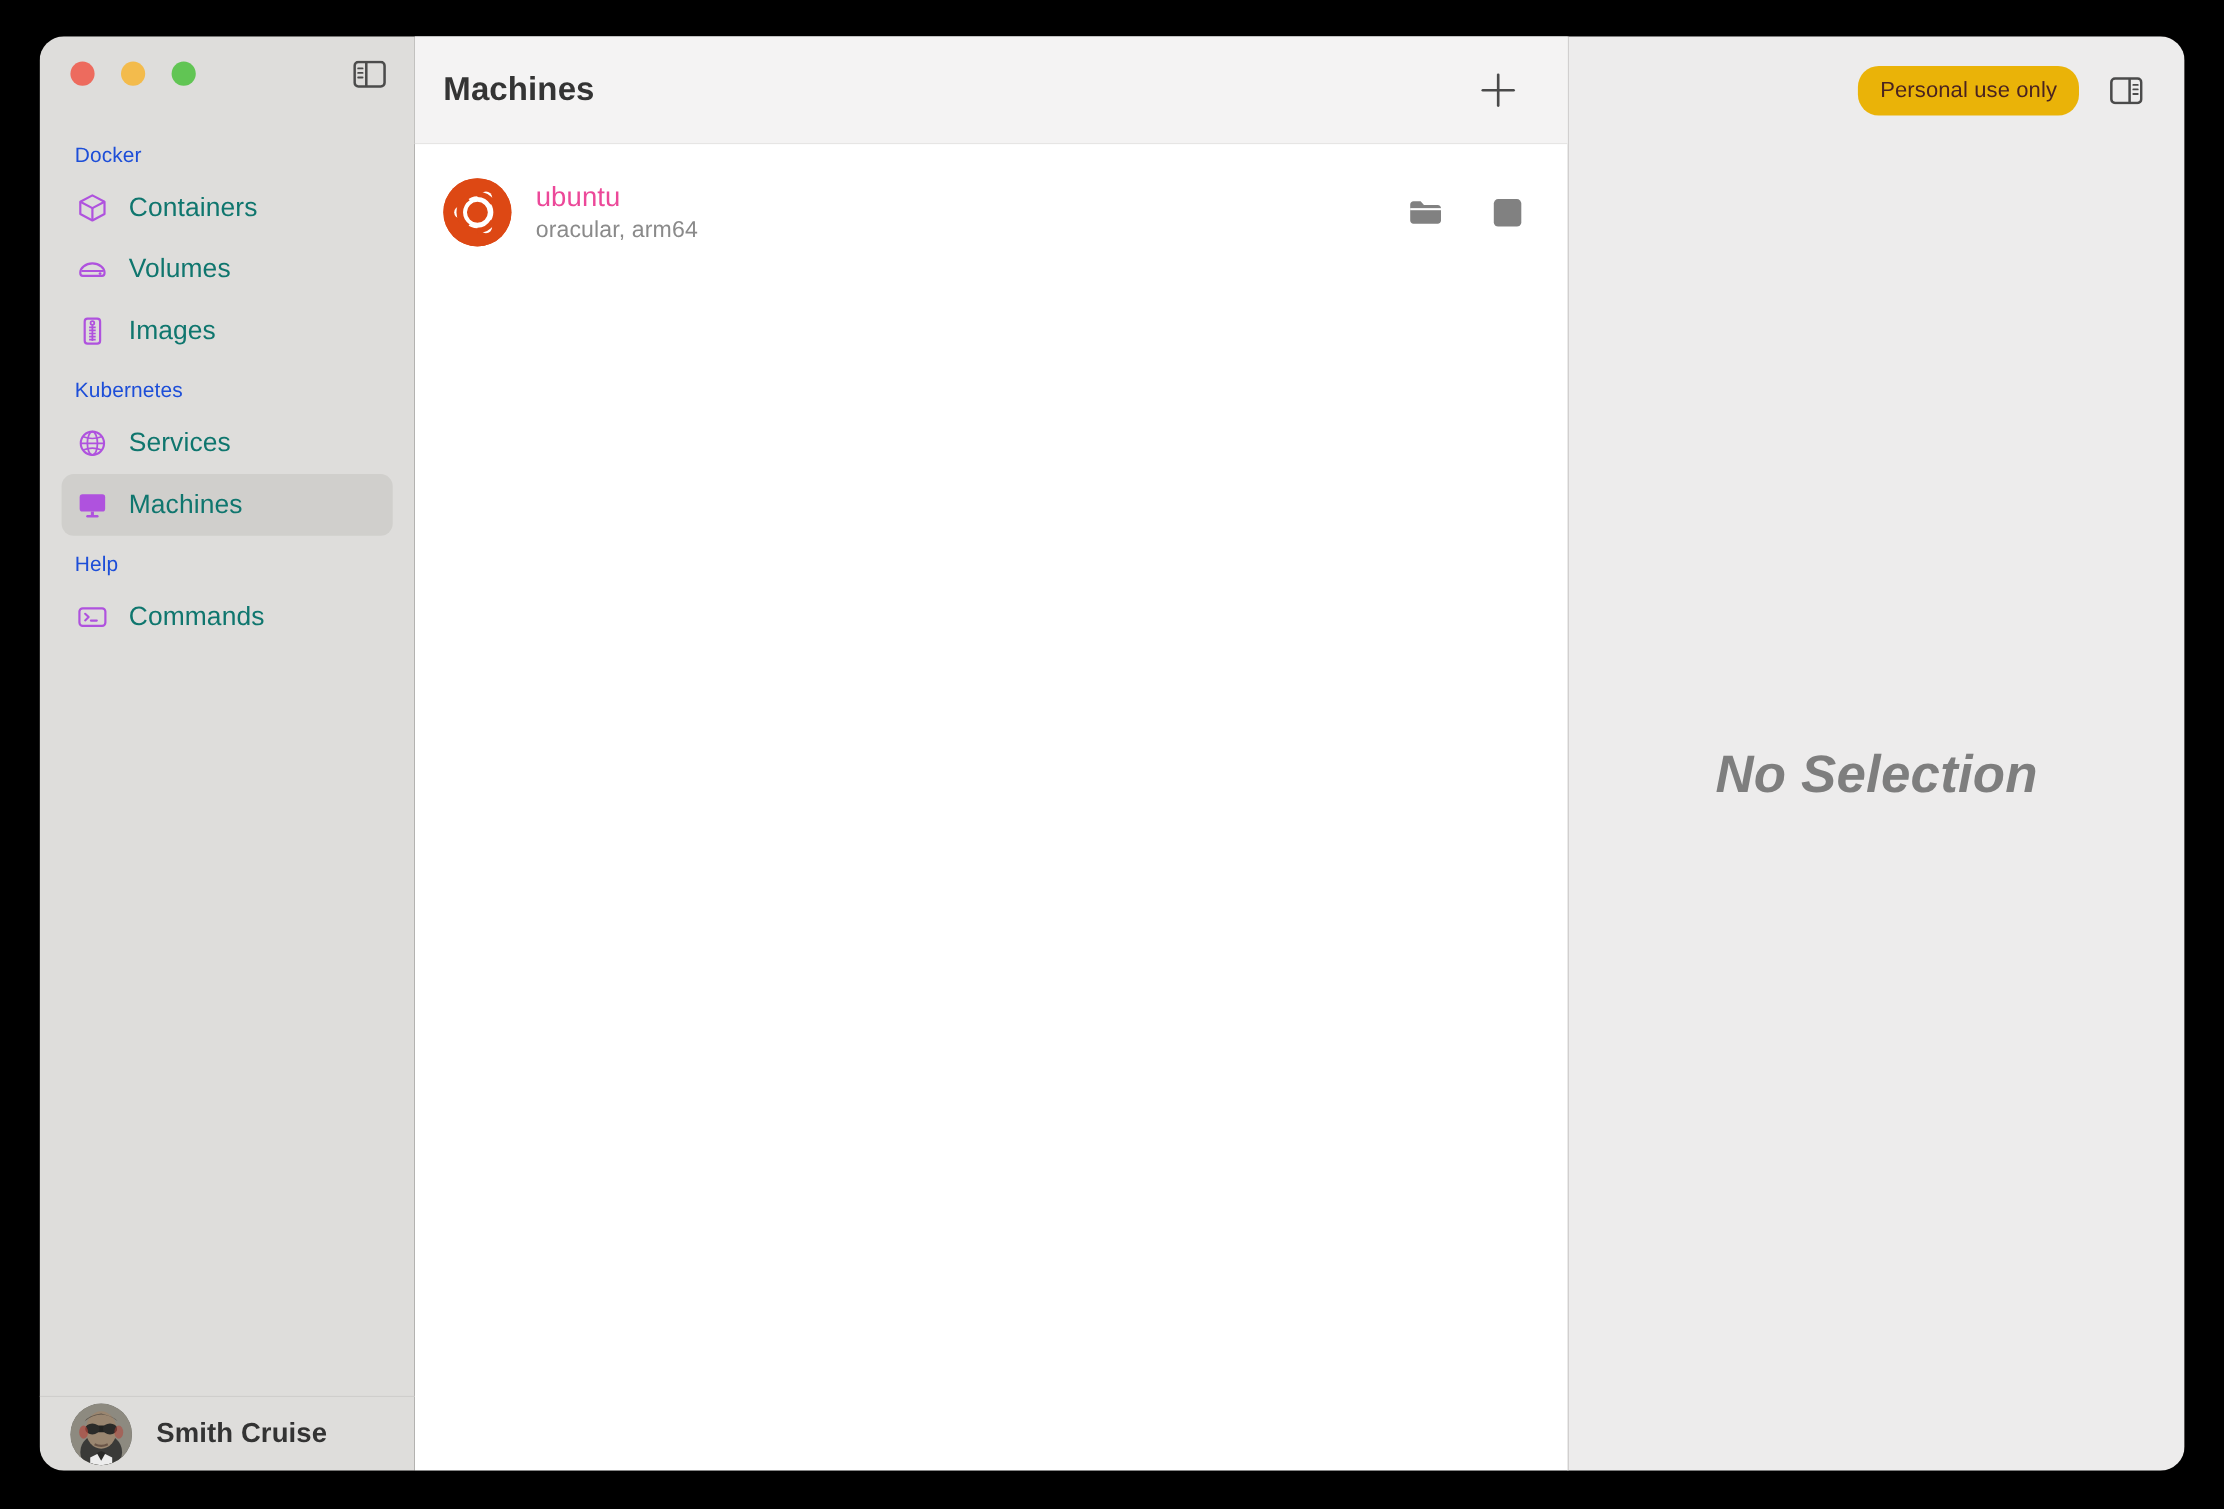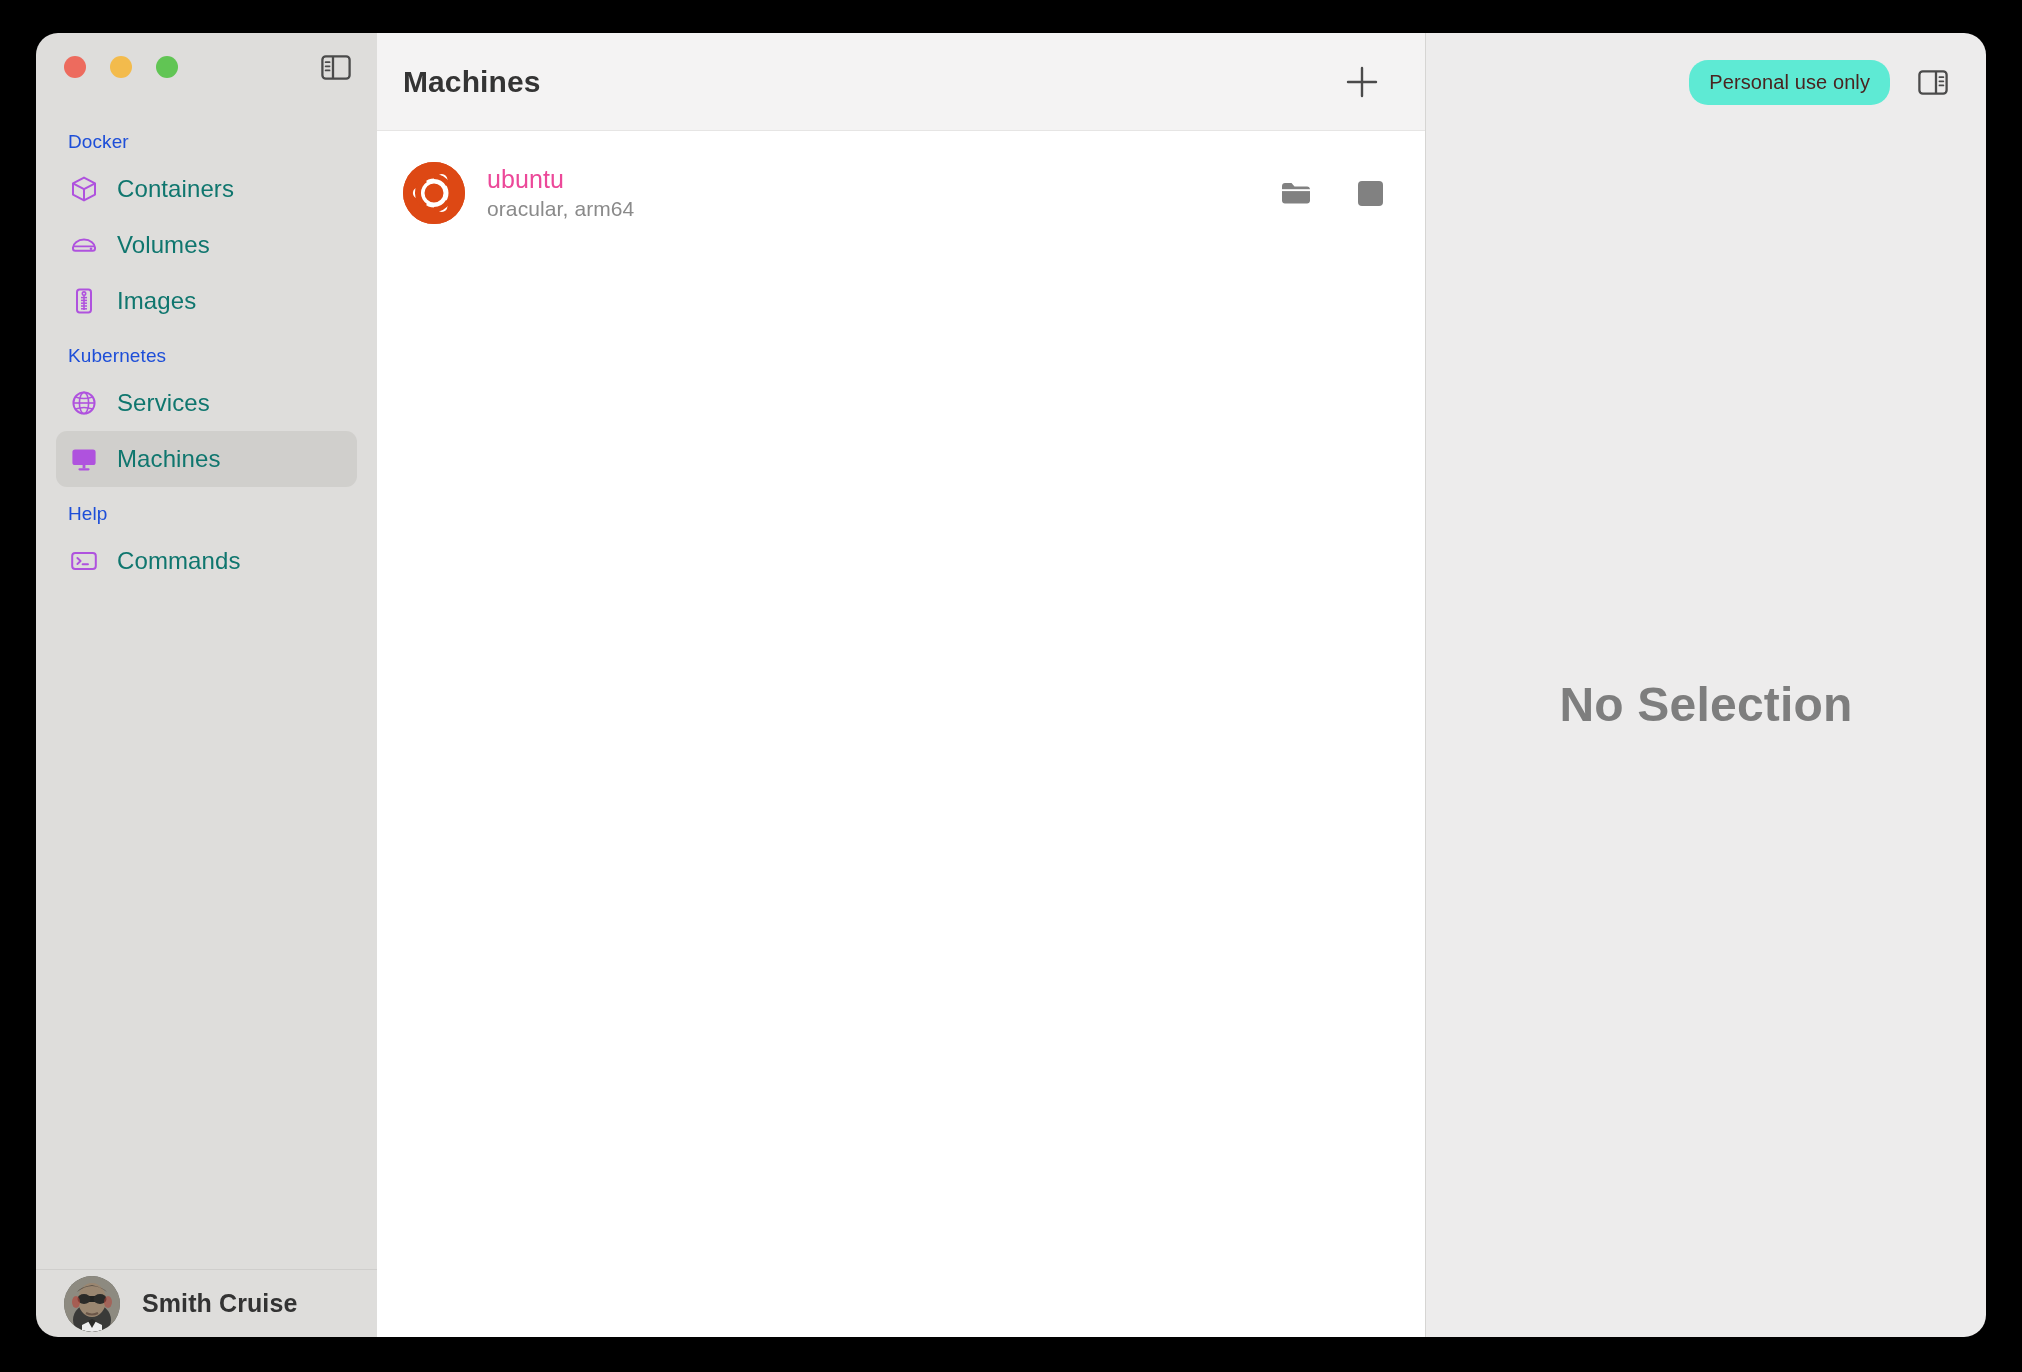--- a/index.html
+++ b/index.html
@@ -191,21 +191,21 @@
   }
   .detail-header {
     height:98px;
     display:flex;
     align-items:center;
     justify-content:flex-end;
     padding:0 36px;
     gap:26px;
   }
   .badge {
-    background:#5eead4;
+    background:#eab308;
     color:#4A2320;
     font-size:20px;
     padding:11px 20px;
     border-radius:19px;
     letter-spacing:0.1px;
     white-space:nowrap;
   }
   .inspector-toggle {
     width:34px; height:30px;
     display:flex; align-items:center; justify-content:center;
@@ -216,20 +216,21 @@
     display:flex;
     align-items:center;
     justify-content:center;
     padding-bottom:60px;
   }
   .no-selection {
     font-size:48px;
     font-weight:700;
     color:#7E7E7E;
     letter-spacing:0.2px;
+    font-style:italic;
   }
 </style>
 </head>
 <body>
 
 <div class="window">
 
   <div class="sidebar">
 
     <div class="sidebar-top">

